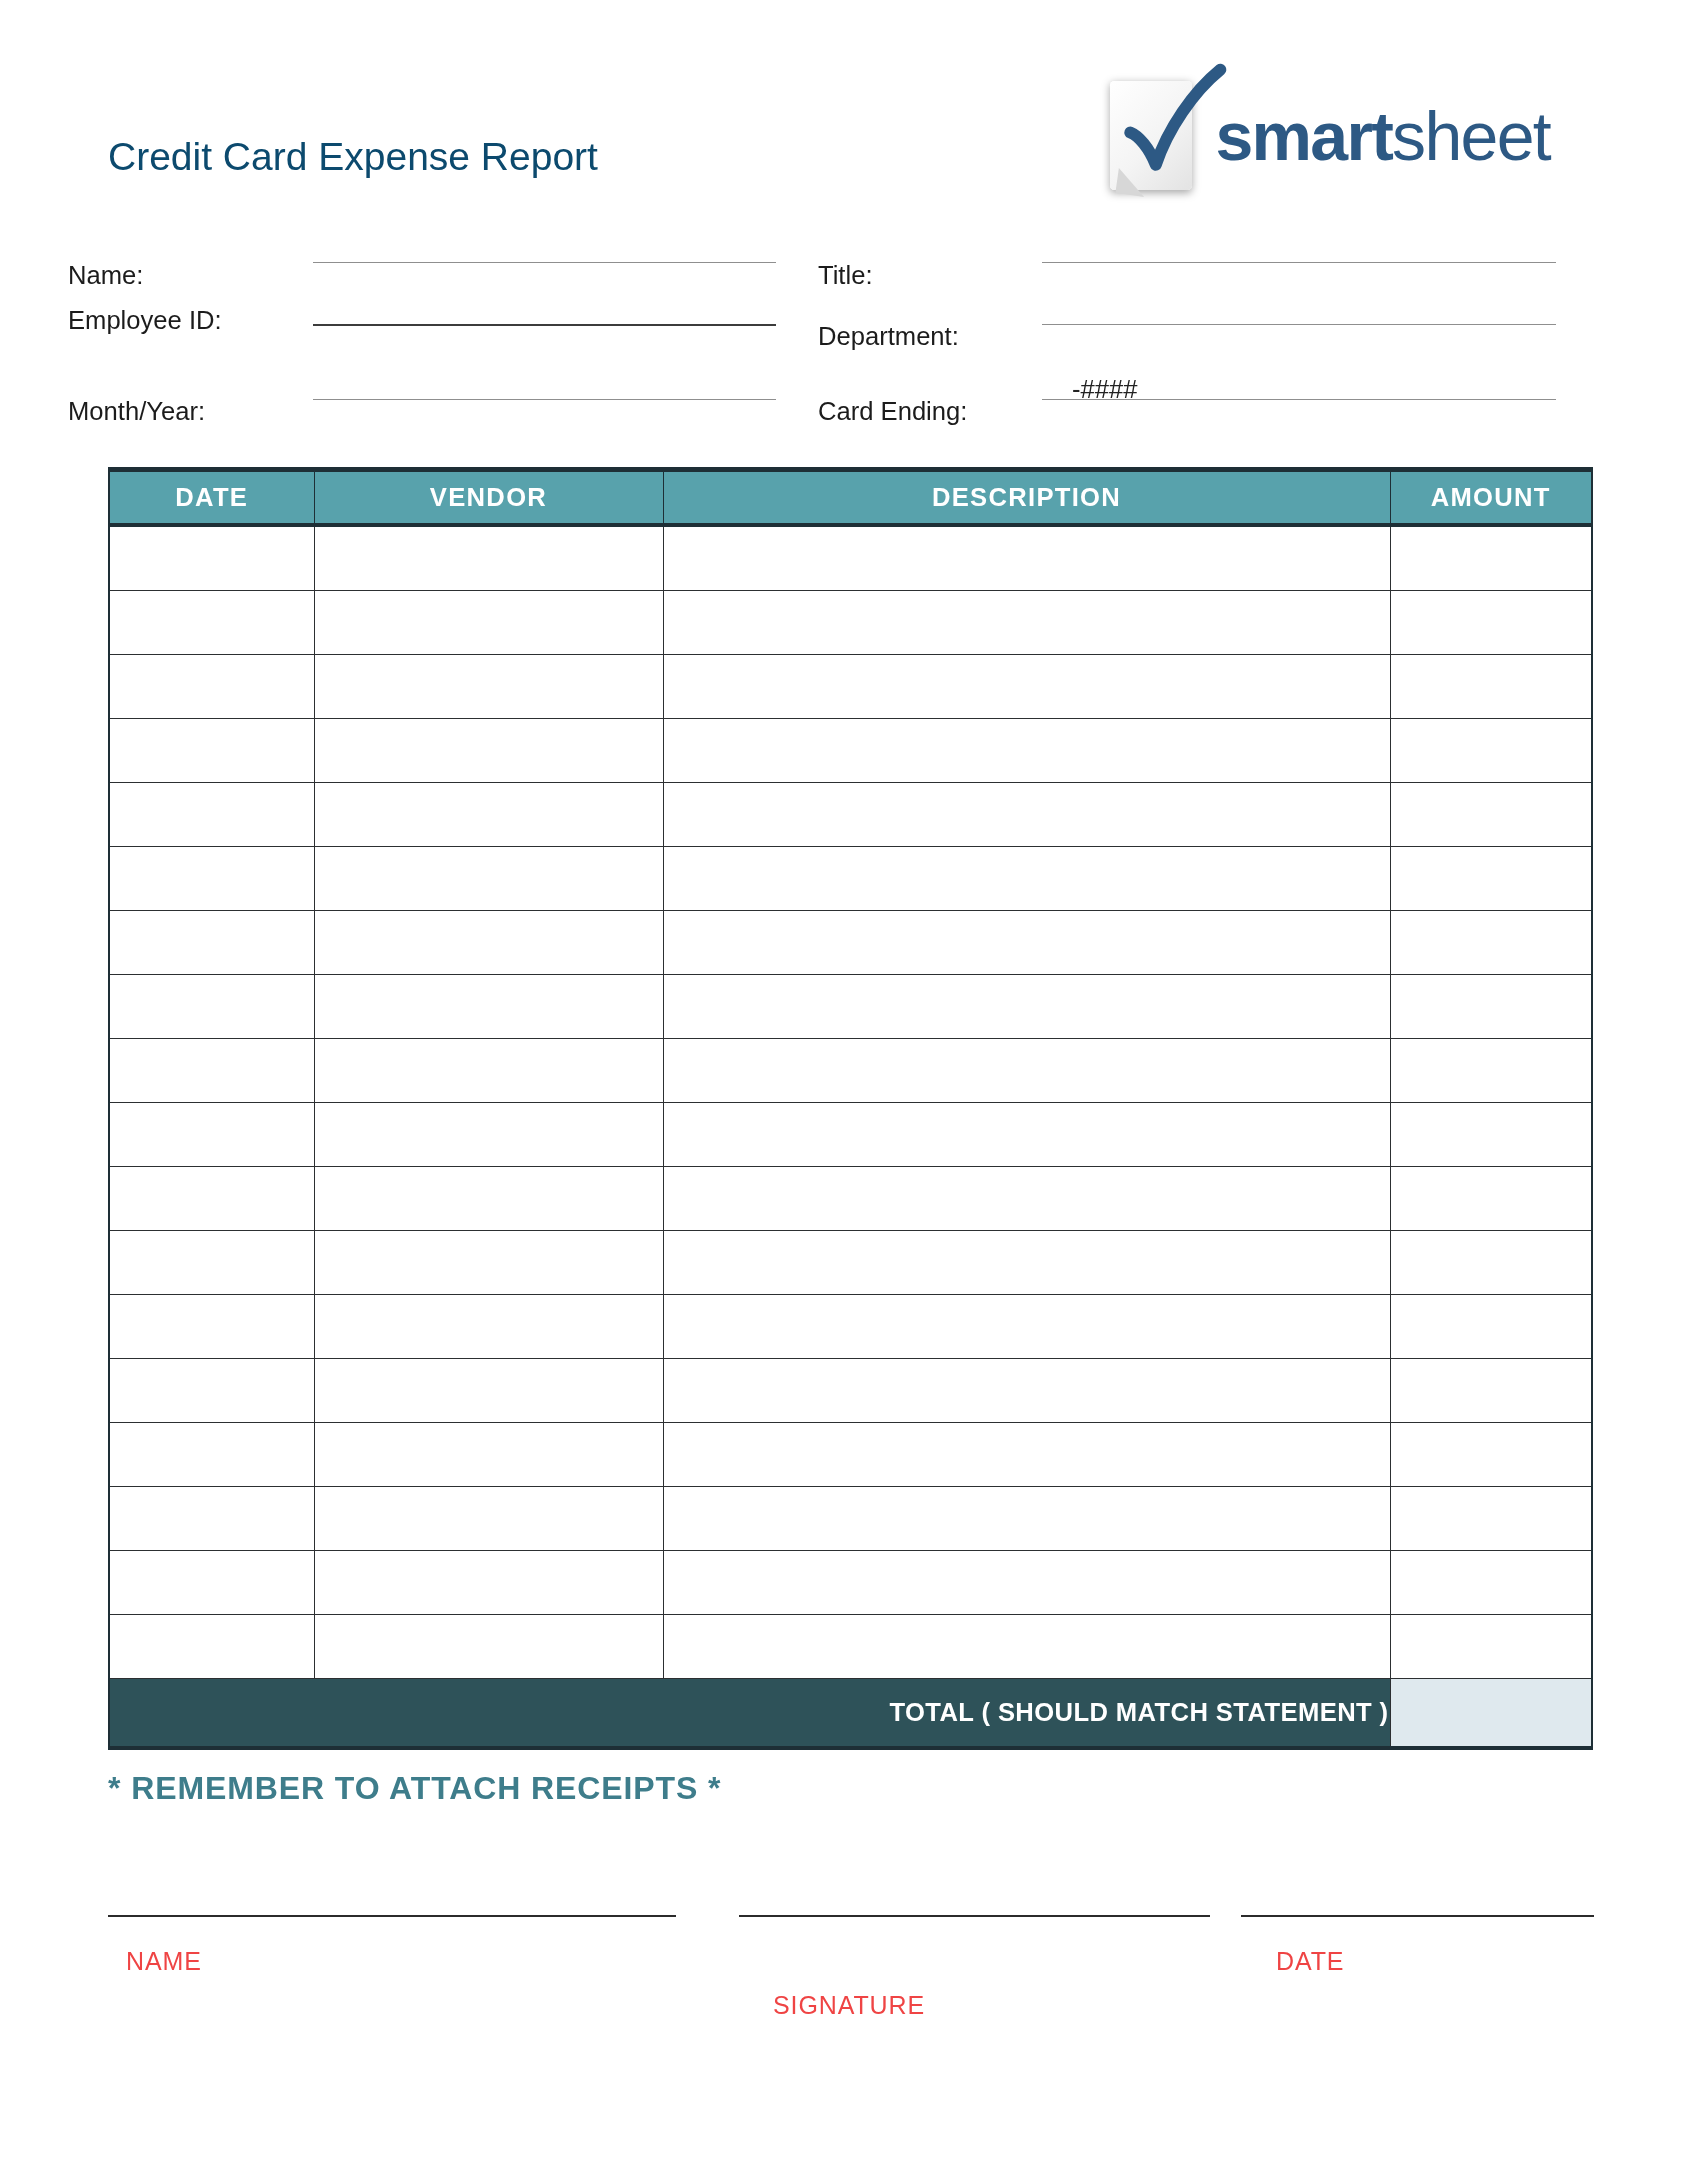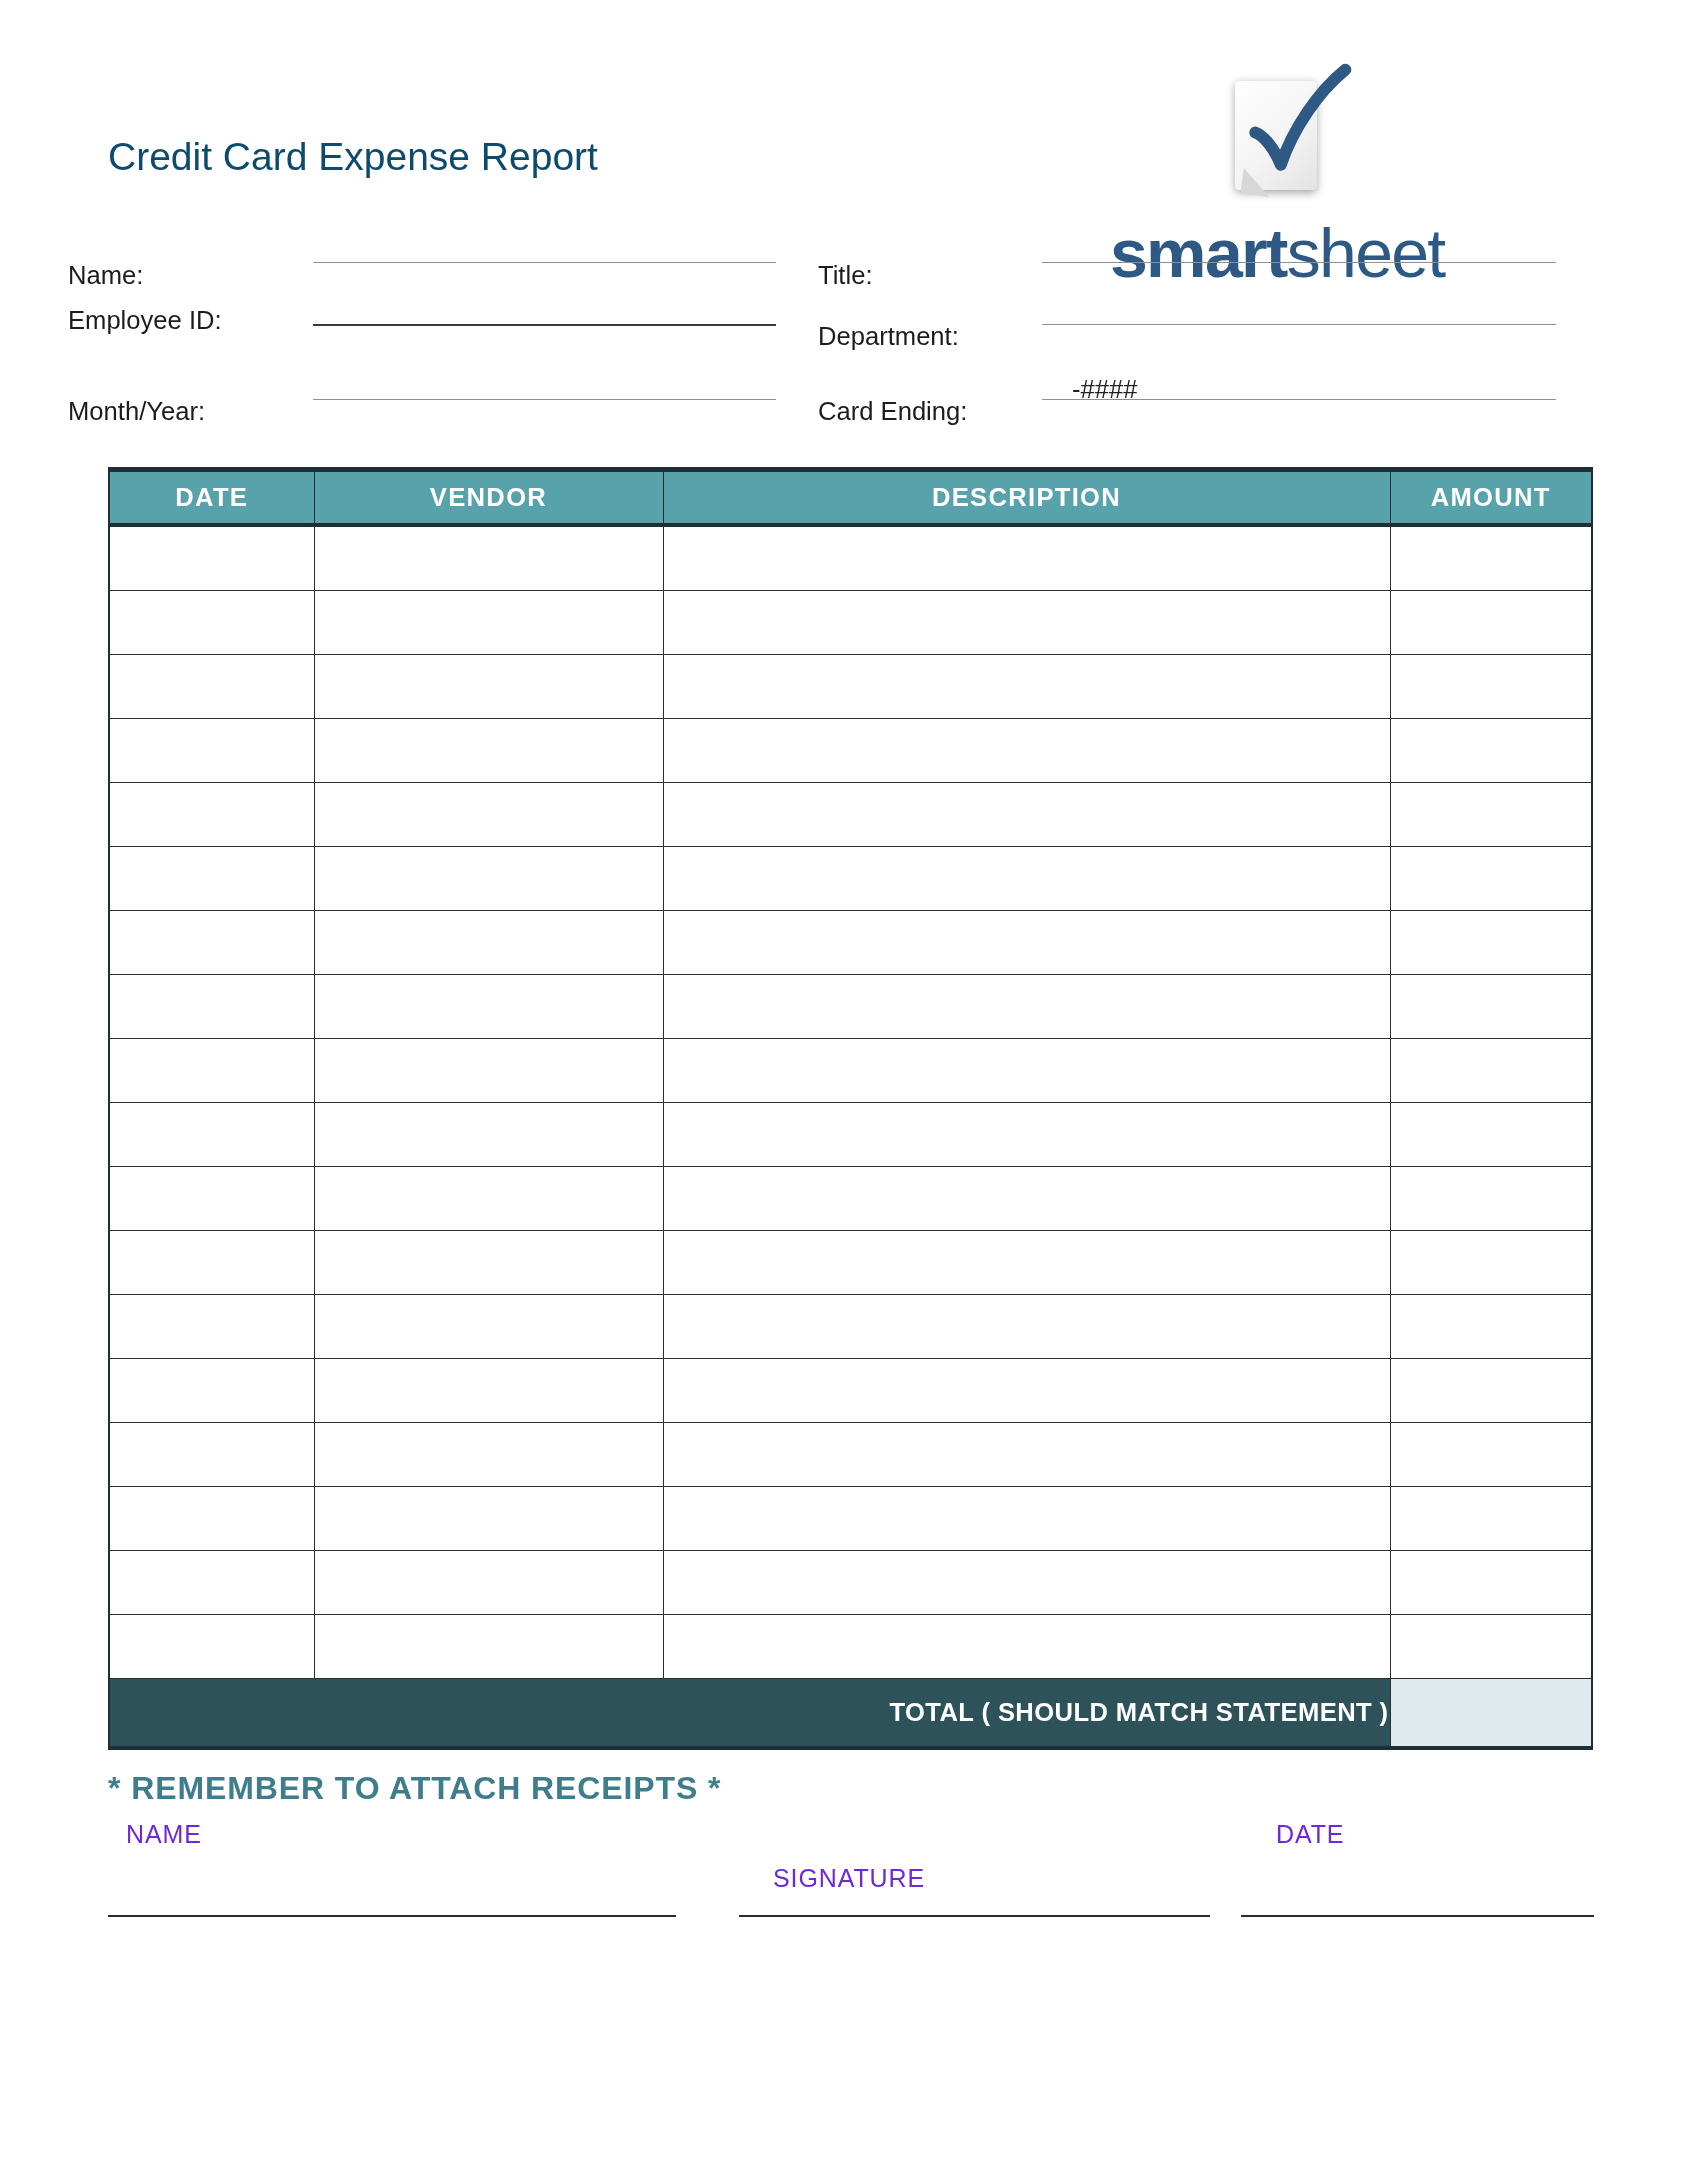--- a/index.html
+++ b/index.html
@@ -6,21 +6,21 @@
   body{
     width:1685px;height:2181px;position:relative;background:#ffffff;
     font-family:"Liberation Sans", sans-serif;color:#1c1c1c;overflow:hidden;
   }
 
   
   .doc-title{
     position:absolute;left:108px;top:135px;
     font-size:39px;font-weight:normal;color:#0c4a6e;letter-spacing:0px;
   }
-  .logo{position:absolute;left:1110px;top:78px;display:flex;align-items:center;gap:20.4px;flex-direction:column;}
+  .logo{position:absolute;left:1110px;top:78px;display:flex;align-items:center;gap:20.4px;}
   .logo-mark{position:relative;width:85px;height:116px;}
   .logo-sheet{
     position:absolute;left:0;top:3.4px;width:82px;height:109px;
     background:linear-gradient(135deg,#ffffff 0%,#f4f4f4 55%,#e3e3e3 100%);
     border-radius:4.3px;box-shadow:0 2.6px 8.5px rgba(0,0,0,0.35);
   }
   .logo-sheet::after{ 
     content:"";position:absolute;left:6.8px;bottom:-5.1px;width:0;height:0;
     border-left:29px solid transparent;
     border-top:25.6px solid #d7d7d7;
@@ -61,21 +61,21 @@
     background:#dfe9ee;height:65px;
     border:1.7px solid #2c2f31;border-bottom:4.3px solid #1e2f36;
   }
 
   
   .reminder{
     position:absolute;left:108px;top:1770px;width:1483px;text-align:left;
     font-size:32px;font-weight:bold;color:#3e7d8b;letter-spacing:0.9px;
   }
   .sig-line{position:absolute;top:1915px;border-top:2.6px solid #2b2b2b;}
-  .sig-label{position:absolute;top:1820px;font-size:25px;color:#6d28d9;letter-spacing:0.9px;}
+  .sig-label{position:absolute;top:1947px;font-size:25px;color:#ef4444;letter-spacing:0.9px;}
 </style>
 </head>
 <body>
 
 <div class="doc-title">Credit Card Expense Report</div>
 
 <div class="logo">
   <div class="logo-mark">
     <div class="logo-sheet"></div>
     <svg class="logo-check" width="119" height="128" viewBox="0 0 140 150">

